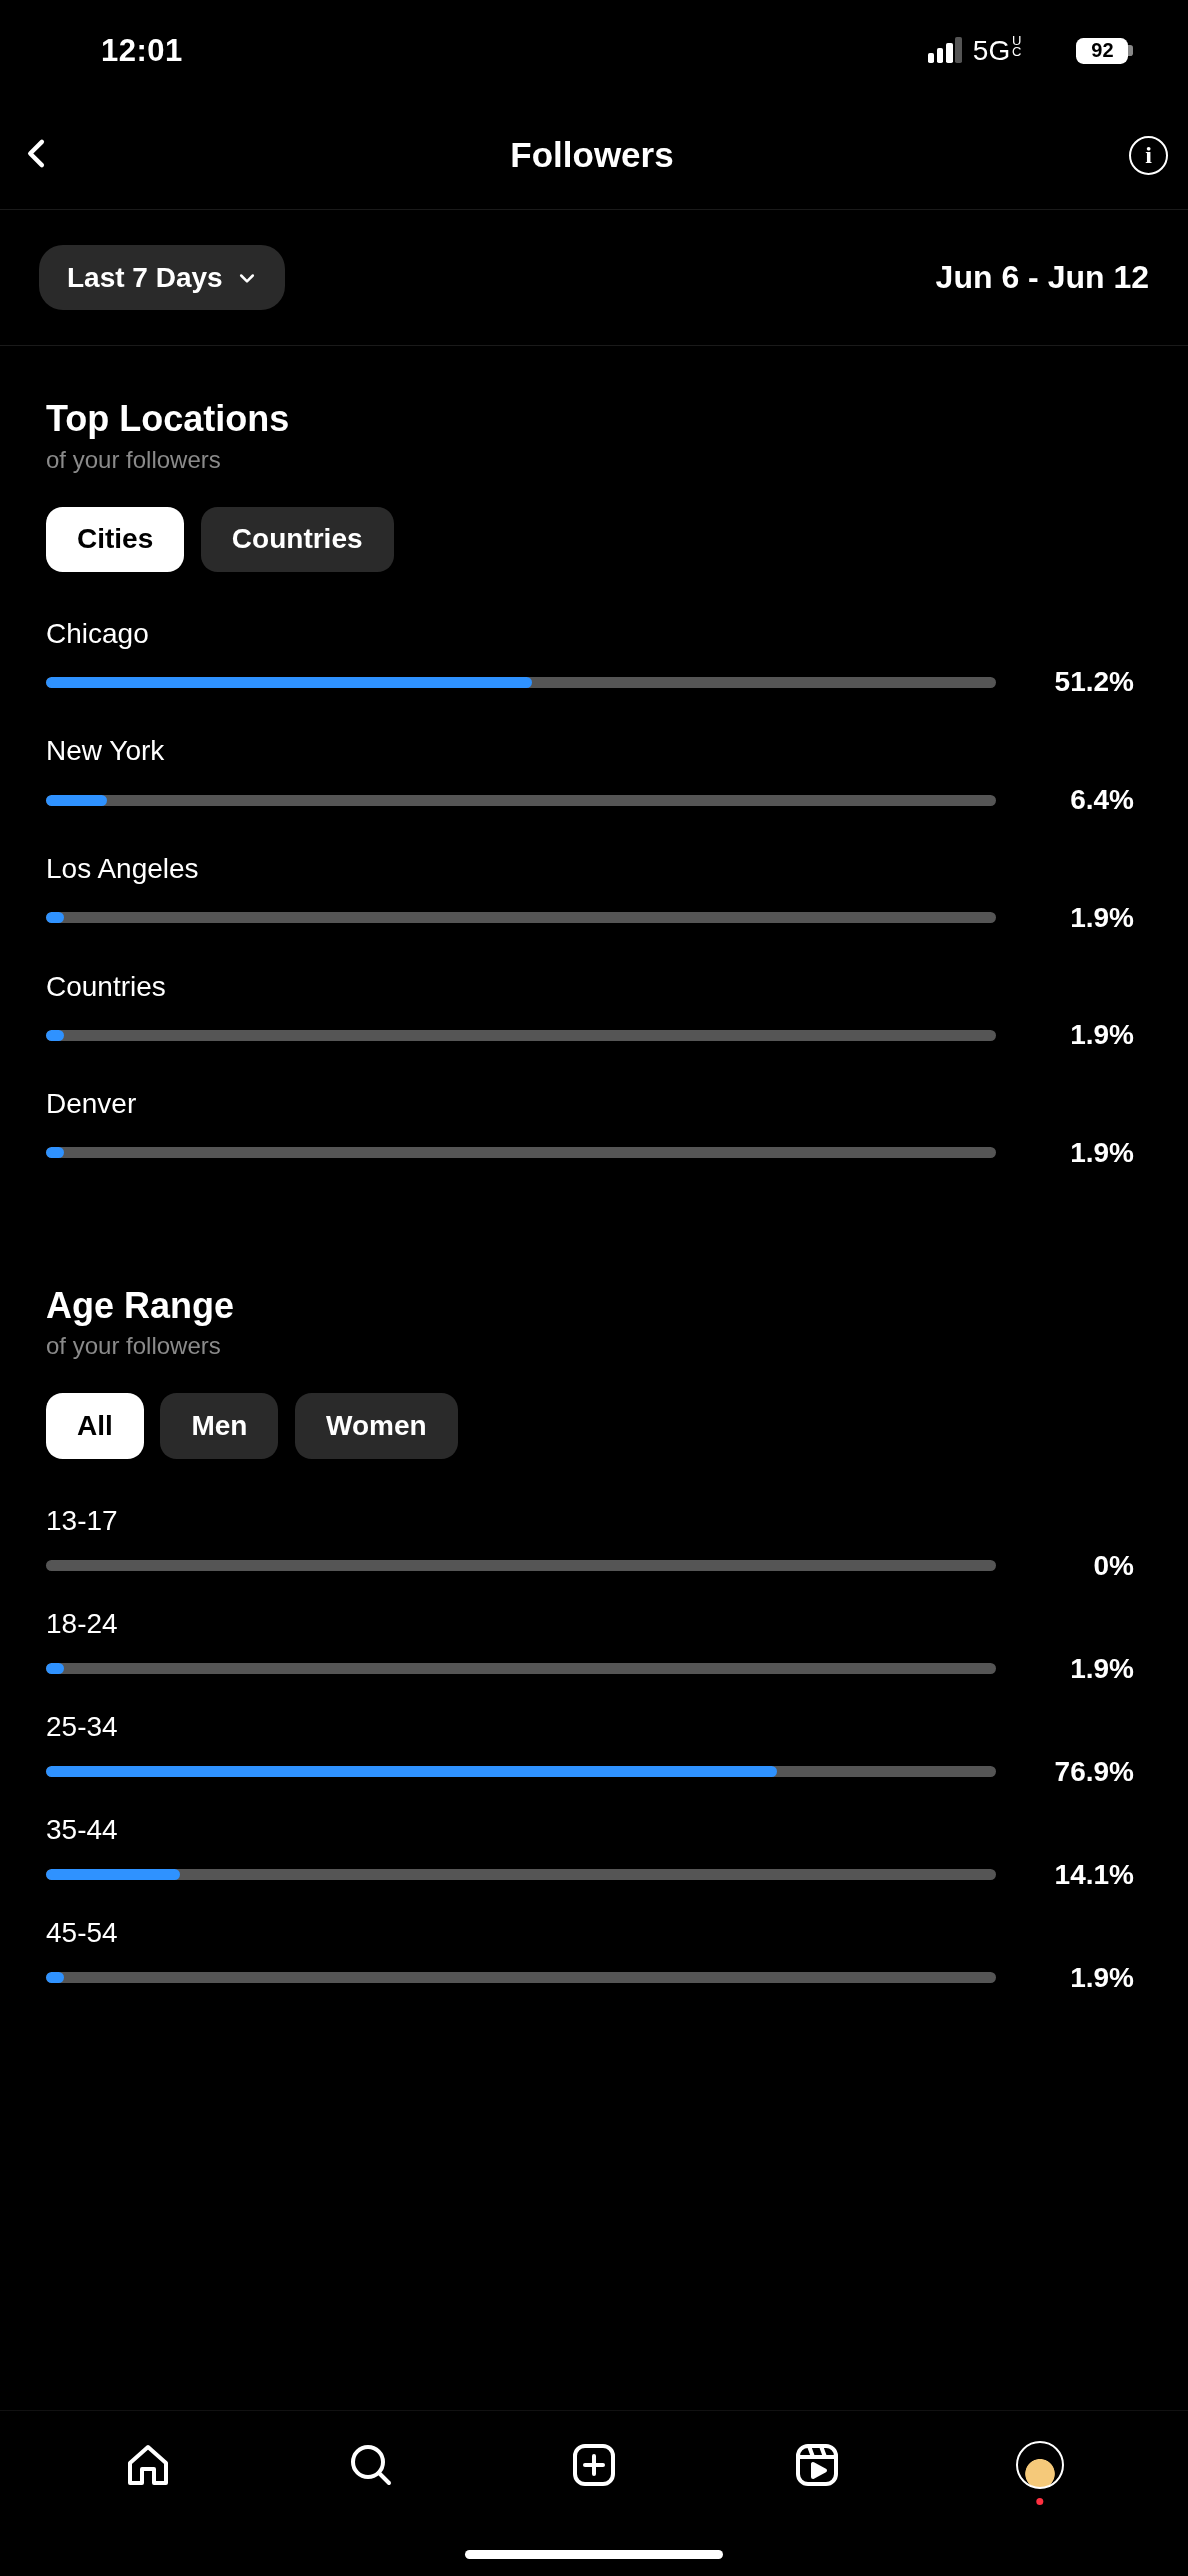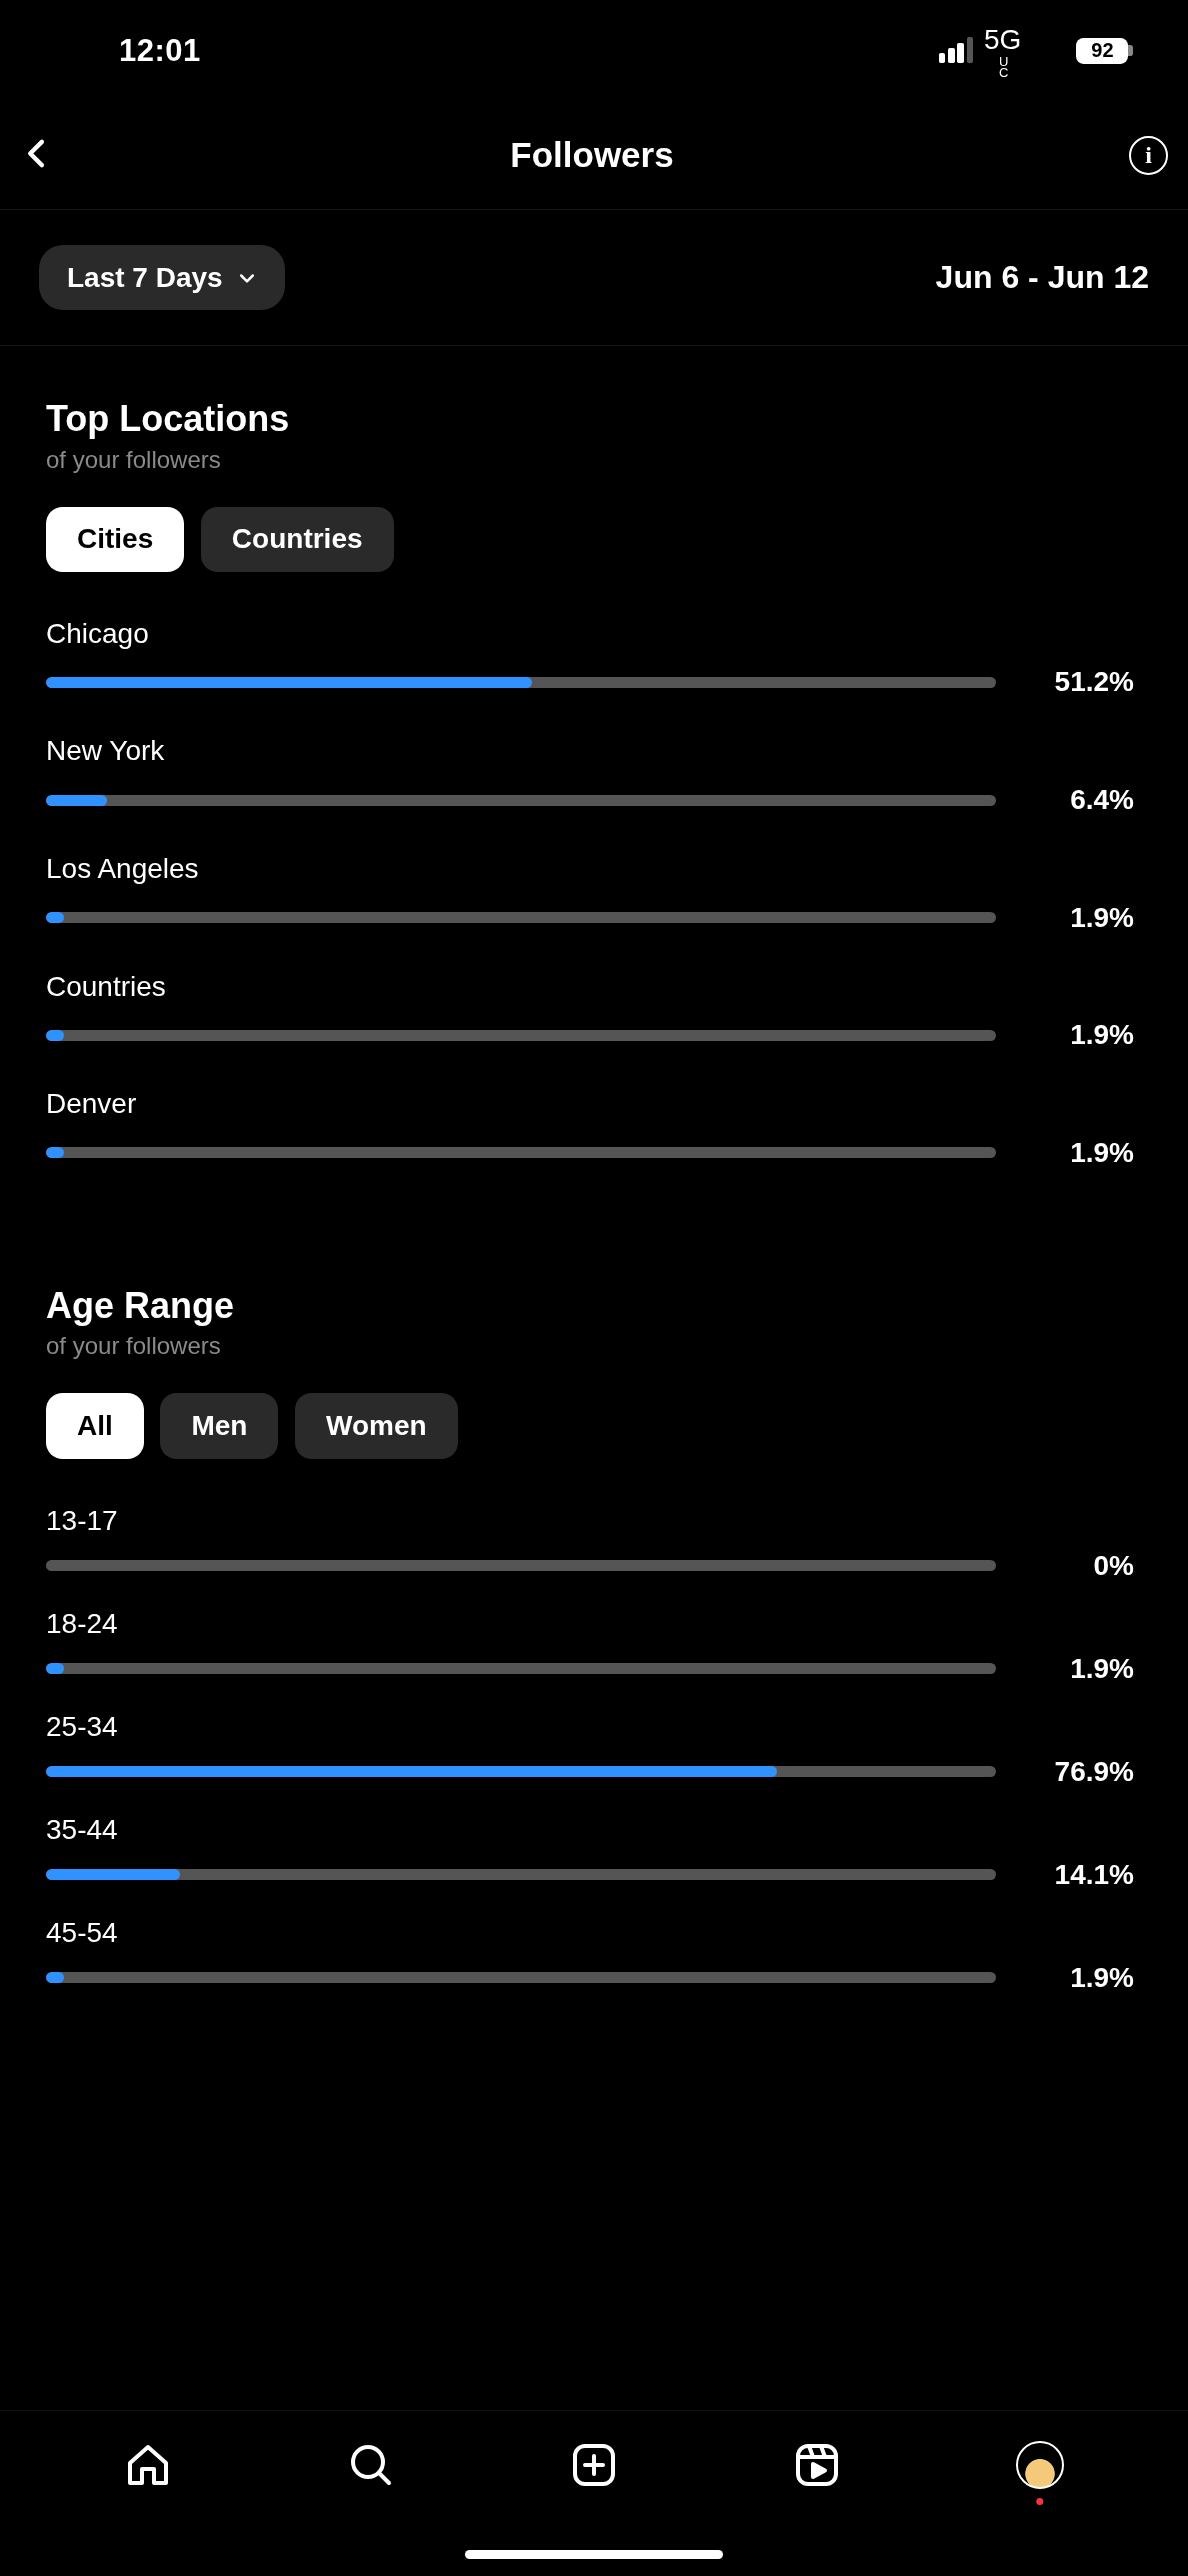--- a/index.html
+++ b/index.html
@@ -10,21 +10,20 @@
     color: #fff;
     font-family: -apple-system, BlinkMacSystemFont, "Helvetica Neue", Arial, sans-serif;
     overflow: hidden;
   }
   .status-bar {
     height: 101px;
     display: flex;
     align-items: center;
     justify-content: space-between;
     padding: 0 55px 0 0;
-    margin-left: 18px;
   }
   .status-time {
     font-size: 31px;
     font-weight: 600;
     padding-left: 101px;
     letter-spacing: 0.5px;
   }
   .status-right {
     display: flex;
     align-items: center;
@@ -39,22 +38,21 @@
   .signal-bars span {
     width: 6.4px;
     background: #fff;
     border-radius: 1.8px;
   }
   .signal-bars span.dim { background: #555; }
   .network-label {
     font-size: 28px;
     font-weight: 500;
     display: flex;
-    align-items: center;
-    flex-direction: column;
+    align-items: flex-start;
   }
   .network-label .uc {
     font-size: 13px;
     line-height: 11px;
     display: inline-flex;
     flex-direction: column;
     margin-left: 1.8px;
   }
   .battery {
     display: flex;

